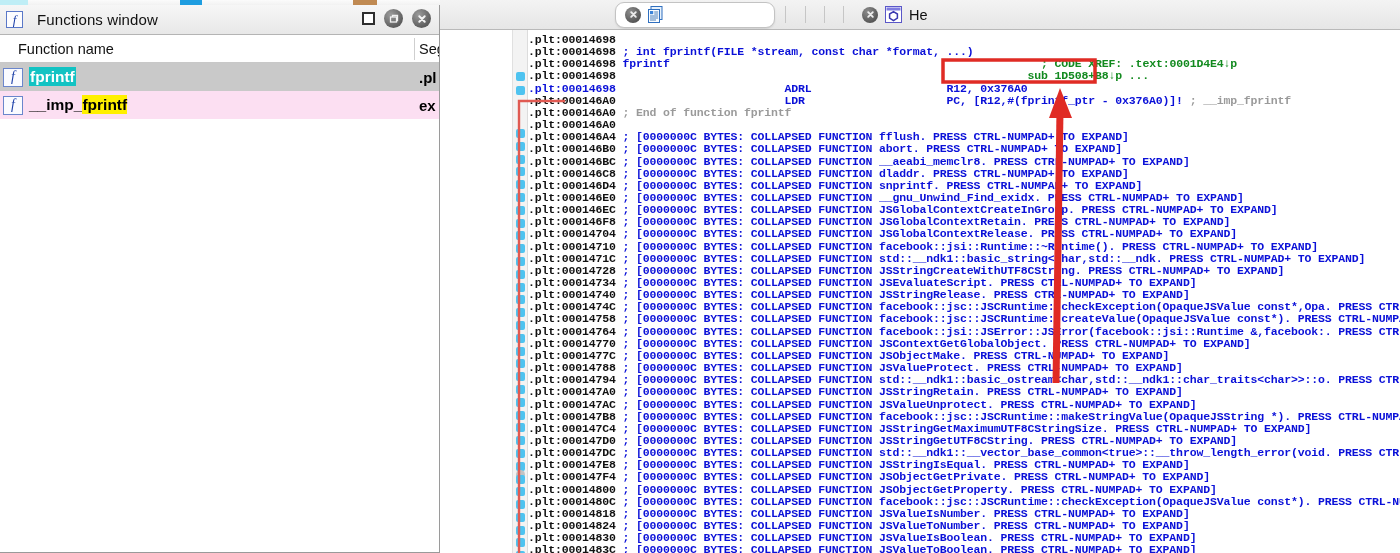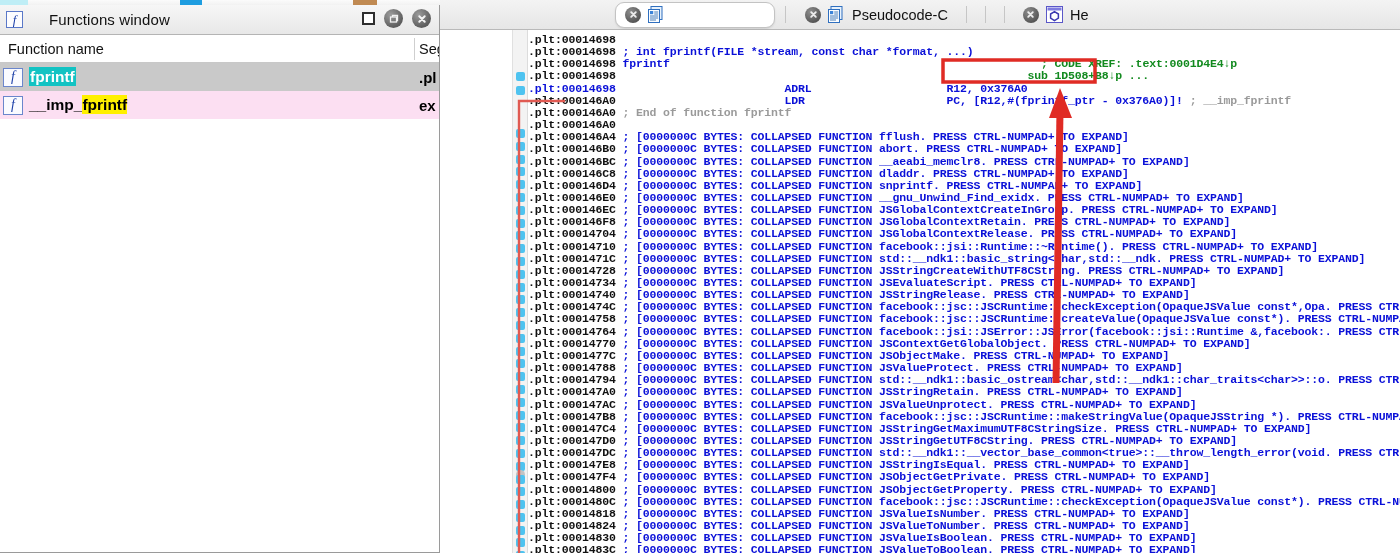--- a/index.html
+++ b/index.html
@@ -18,31 +18,31 @@
 
   
   .fnwin { position:absolute; left:0; top:5px; width:440px; height:548px;
            background:#fff; border:1px solid #9a9a9a; border-left:none; border-top:none; overflow:hidden; }
   .fnwin-title { position:relative; height:30px;
       background: linear-gradient(#f6f6f6,#e8e8e8);
       border-bottom:1px solid #b4b4b4; display:flex; align-items:center; padding-left:6px; }
   .fn-icon-sq { width:17px; height:17px; border:1px solid #5a78c8; background:#fdfdff;
       display:flex; align-items:center; justify-content:center; font-style:italic;
       font-family:"Liberation Serif", serif; font-size:13px; color:#1c3fa8; flex:none; }
-  .fnwin-title-text { font-size:15px; color:#111; margin-left:26px; letter-spacing:.1px; }
+  .fnwin-title-text { font-size:15px; color:#111; margin-left:14px; letter-spacing:.1px; }
   .fnwin-btns { position:absolute; right:8px; top:4px; display:flex; align-items:center; gap:9px; }
   .btn-max { width:13px; height:13px; border:2px solid #2e2e2e; background:#fff; }
   .btn-rnd { width:19px; height:19px; border-radius:50%;
       background: radial-gradient(circle at 35% 30%, #9b9b9b, #5e5e5e 70%);
       display:flex; align-items:center; justify-content:center; }
   .btn-rnd svg { display:block; }
 
   .fn-header { height:28px; background:#fff; border-bottom:1px solid #c8c8c8;
       display:flex; align-items:center; position:relative; }
-  .fn-header .col-name { font-size:14.5px; color:#111; padding-left:8px; }
+  .fn-header .col-name { font-size:14.5px; color:#111; padding-left:18px; }
   .fn-header .col-seg { position:absolute; left:419px; font-size:14.5px; color:#111; }
   .col-divider { position:absolute; left:414px; top:3px; width:1px; height:22px; background:#cfcfcf; }
 
   .fn-row { height:28px; display:flex; align-items:center; position:relative; padding-left:3px; }
   .fn-row.sel { background:#c9c9c9; }
   .fn-row.imp { background:#fcdff2; }
   .fn-row .glyph { width:20px; height:19px; border:1px solid #6b86cc; background:#fafbff;
       display:flex; align-items:center; justify-content:center; font-style:italic;
       font-family:"Liberation Serif", serif; font-size:14px; color:#1c3fa8; flex:none; margin-right:6px; }
   .fn-name { font-size:15.5px; font-weight:bold; color:#000; white-space:nowrap; }
@@ -160,38 +160,20 @@
             <g stroke="#4a7fb8" stroke-width="1">
                 <path d="M6.2 6 H10.2 M6.2 8 H10.2 M2 10 H10.2 M2 12 H10.2 M2 14 H8"></path>
               </g>
           </svg>
         </span>
         <span class="tab-label"></span>
       </div>
 
       <span class="tab-sep" style="margin:0 10px;"></span>
 
-      <div class="tab">
-        <span class="tab-close">
-          <svg width="11" height="11" viewBox="0 0 11 11">
-              <path d="M3.2 3.2 L7.8 7.8 M7.8 3.2 L3.2 7.8" stroke="#ededed" stroke-width="1.9" stroke-linecap="round"></path>
-            </svg>
-        </span>
-        <span class="ico-pseudo">
-          <svg width="17" height="17" viewBox="0 0 17 17">
-            <rect x="3" y="0.5" width="11" height="13" fill="#e8f2fc" stroke="#2f6fbf"></rect>
-            <rect x="0.5" y="3.5" width="11" height="13" fill="#fbfdff" stroke="#2f6fbf"></rect>
-            <rect x="2" y="5" width="3.2" height="3.2" fill="#3b83d8"></rect>
-            <g stroke="#4a7fb8" stroke-width="1">
-                <path d="M6.2 6 H10.2 M6.2 8 H10.2 M2 10 H10.2 M2 12 H10.2 M2 14 H8"></path>
-              </g>
-          </svg>
-        </span>
-        <span class="tab-label">Pseudocode-C</span>
-      </div>
 
       <span class="tab-sep" style="margin:0 9px;"></span>
 
 
       <span class="tab-sep" style="margin:0 9px;"></span>
 
 
       <span class="tab-sep" style="margin:0 9px;"></span>
 
       <div class="tab">

